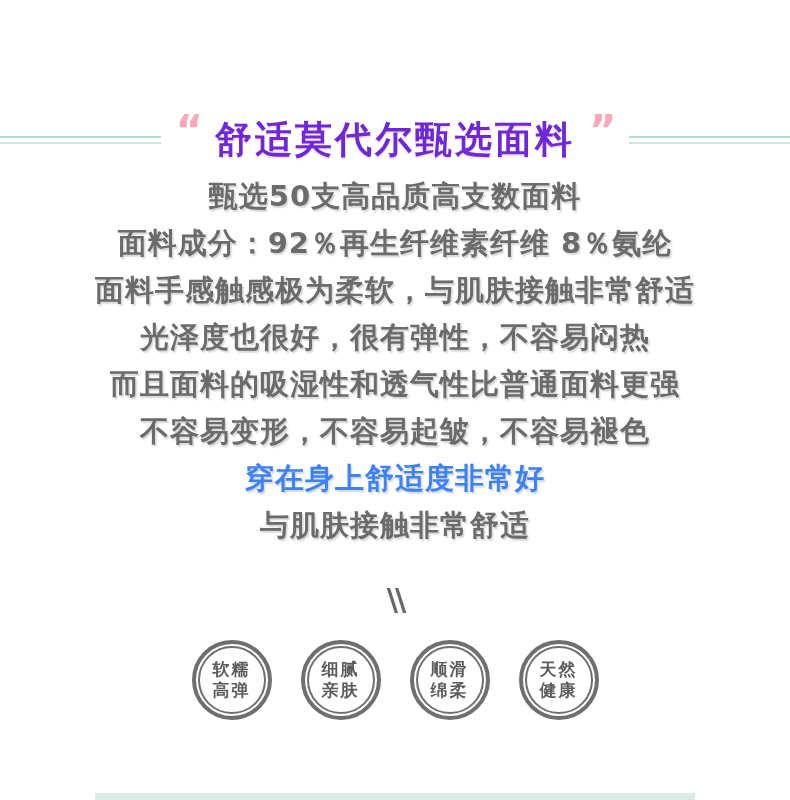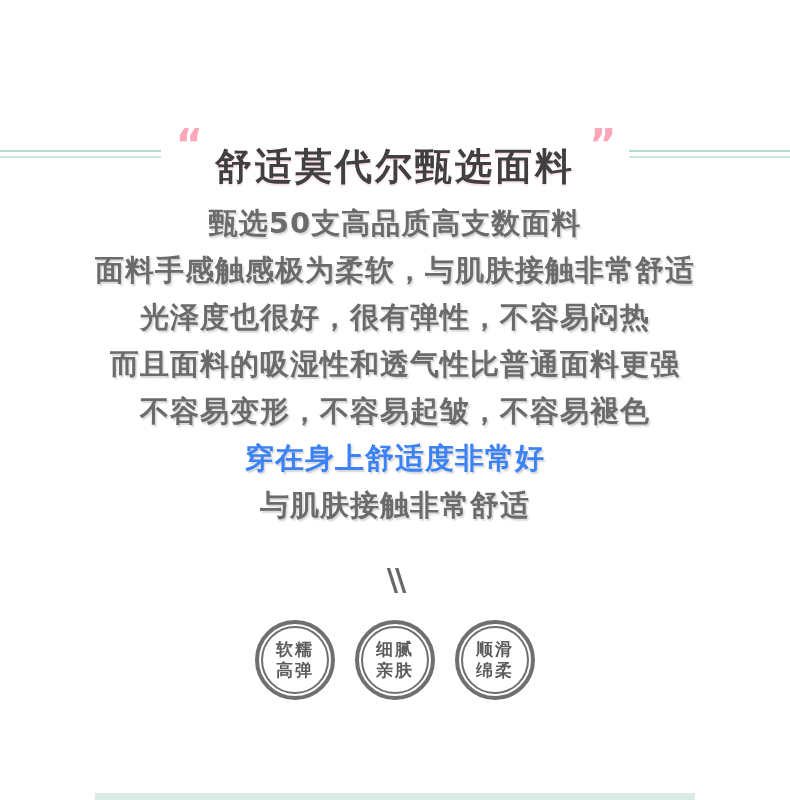--- a/index.html
+++ b/index.html
@@ -75,21 +75,21 @@
     color: #686868;
     letter-spacing: -3px;
     line-height: 30px;
   }
 
   
   .badges {
     margin-top: 26px;
     display: flex;
     justify-content: center;
-    gap: 20px;
+    gap: 29px;
   }
   .badge {
     position: relative;
     width: 80px;
     height: 80px;
     border: 4px solid #6f6f6f;
     border-radius: 50%;
     display: flex;
     align-items: center;
     justify-content: center;
@@ -122,27 +122,28 @@
   }
 </style>
 </head>
 <body>
 
 <div class="page">
 
   <div class="header">
     <div class="rule" style="border-top-color: rgb(183, 221, 207); border-bottom-color: rgb(205, 232, 220);"></div>
     <div class="quote" style="color: rgb(249, 167, 185);">“</div>
-    <div class="title" style="color: #404040; margin-top: 27px;">舒适莫代尔甄选面料</div>
+    <div class="title" style="color: #6d28d9;">舒适莫代尔甄选面料</div>
     <div class="quote" style="color: rgb(249, 167, 185);">”</div>
     <div class="rule" style="border-top-color: rgb(183, 221, 207); border-bottom-color: rgb(205, 232, 220);"></div>
   </div>
 
   <div class="desc">
     <div class="desc-line" style="color: rgb(107, 107, 107);">甄选50支高品质高支数面料</div>
+    <div class="desc-line" style="color: rgb(107, 107, 107);">面料成分：92％再生纤维素纤维 8％氨纶</div>
     <div class="desc-line" style="color: rgb(107, 107, 107); text-align: center;">面料手感触感极为柔软，与肌肤接触非常舒适</div>
     <div class="desc-line" style="color: rgb(107, 107, 107);">光泽度也很好，很有弹性，不容易闷热</div>
     <div class="desc-line" style="color: rgb(107, 107, 107);">而且面料的吸湿性和透气性比普通面料更强</div>
     <div class="desc-line" style="color: rgb(107, 107, 107);">不容易变形，不容易起皱，不容易褪色</div>
     <div class="desc-line" style="color: #3b82f6;">穿在身上舒适度非常好</div>
     <div class="desc-line" style="color: rgb(107, 107, 107);">与肌肤接触非常舒适</div>
   </div>
 
   <div class="slashes">\\</div>
 
@@ -165,18 +166,25 @@
     </div>
 
     <div class="badge">
       <div class="badge-ring"></div>
       <div class="badge-text">
         <div>顺滑</div>
         <div>绵柔</div>
       </div>
     </div>
 
+    <div class="badge">
+      <div class="badge-ring"></div>
+      <div class="badge-text">
+        <div>天然</div>
+        <div>健康</div>
+      </div>
+    </div>
 
   </div>
 
   <div class="bottom-bar" style="background: rgb(217, 235, 226);"></div>
 
 </div>
 
 </body></html>

